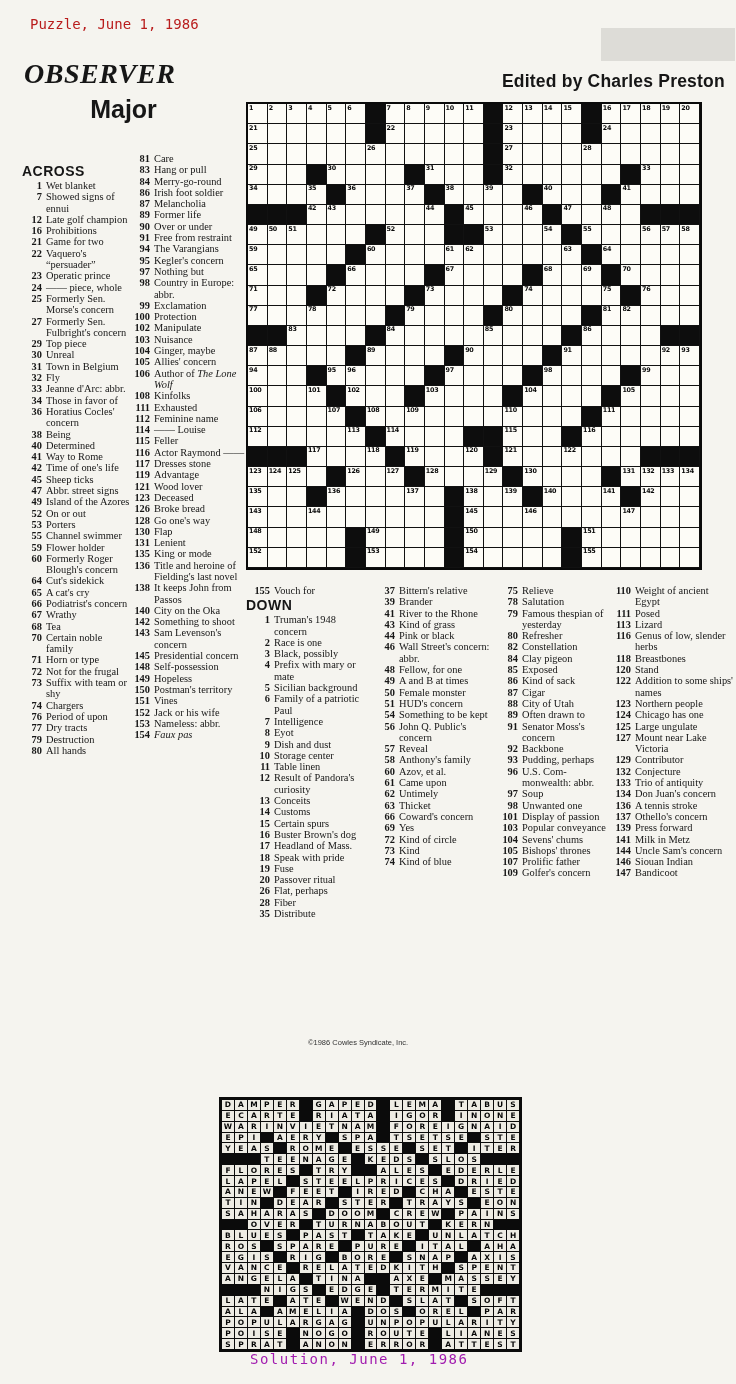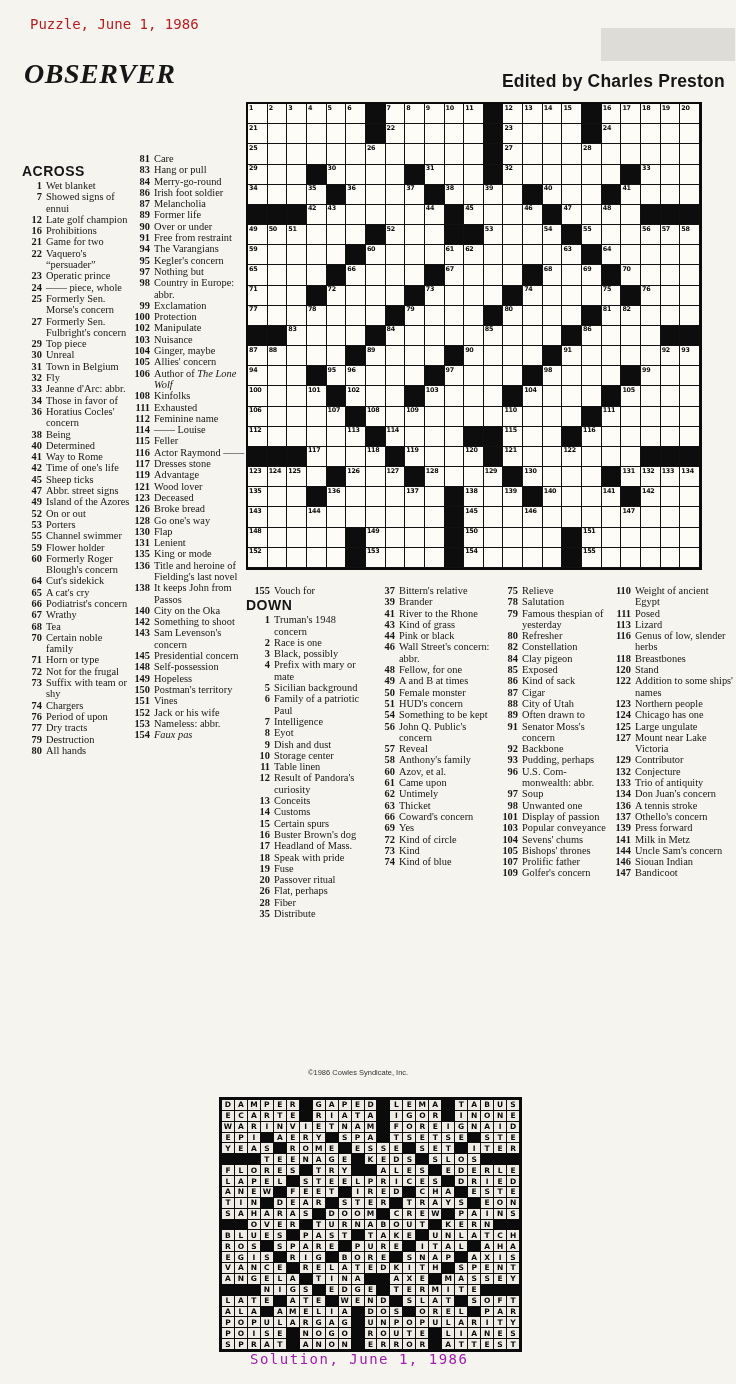--- a/index.html
+++ b/index.html
@@ -19,21 +19,21 @@
   .clue .n{font-weight:700;text-align:right;flex:0 0 20px;padding-right:4px;}
   .clues.wide .clue .n{flex-basis:24px;}
   .clue .t{flex:1;}
   .sec-head{font:700 14px "Liberation Sans",sans-serif;letter-spacing:.5px;margin:1px 0 1px;}
   #across-col-1{left:22px;top:162px;width:108px;}
   #across-col-2{left:130px;top:153px;width:118px;}
   #down-col-1{left:246px;top:585px;width:124px;}
   #down-col-2{left:371px;top:585px;width:121px;}
   #down-col-3{left:494px;top:585px;width:114px;}
   #down-col-4{left:607px;top:585px;width:128px;}
-  .copyright{position:absolute;left:308px;top:1068px;font:7.5px "Liberation Sans",sans-serif;color:#333;}
+  .copyright{position:absolute;left:308px;top:1038px;font:7.5px "Liberation Sans",sans-serif;color:#333;}
   
   .grid{position:absolute;left:246px;top:102px;width:456px;height:468px;background:#fdfcf7;
         display:grid;grid-template-columns:repeat(23,1fr);grid-template-rows:repeat(23,1fr);
         border:2px solid #0a0a0a;box-sizing:border-box;}
   .cell{position:relative;border-right:1px solid #111;border-bottom:1px solid #111;box-sizing:border-box;}
   .cell.black{background:#0d0d0d;}
   .cell .num{position:absolute;top:-0.5px;left:1px;font:700 6.4px "DejaVu Sans",sans-serif;
              letter-spacing:-.3px;color:#0a0a0a;}
   
   .solution{position:absolute;left:219px;top:1097px;width:303px;height:255px;background:#0b0b0b;
@@ -51,20 +51,21 @@
 <div class="artifact"></div>
 
 <div class="dateline">Puzzle, June 1, 1986</div>
 
 <div class="masthead">
   <span class="obs">OBSERVER</span>
 </div>
 <div class="edited">Edited by Charles Preston</div>
 
 <div class="title">
+  <div>Major</div>
 </div>
 
 <div class="grid" id="puzzle-grid">
     <div class="cell">
       <span class="num">1</span>
     </div>
     <div class="cell">
       <span class="num">2</span>
     </div>
     <div class="cell">

